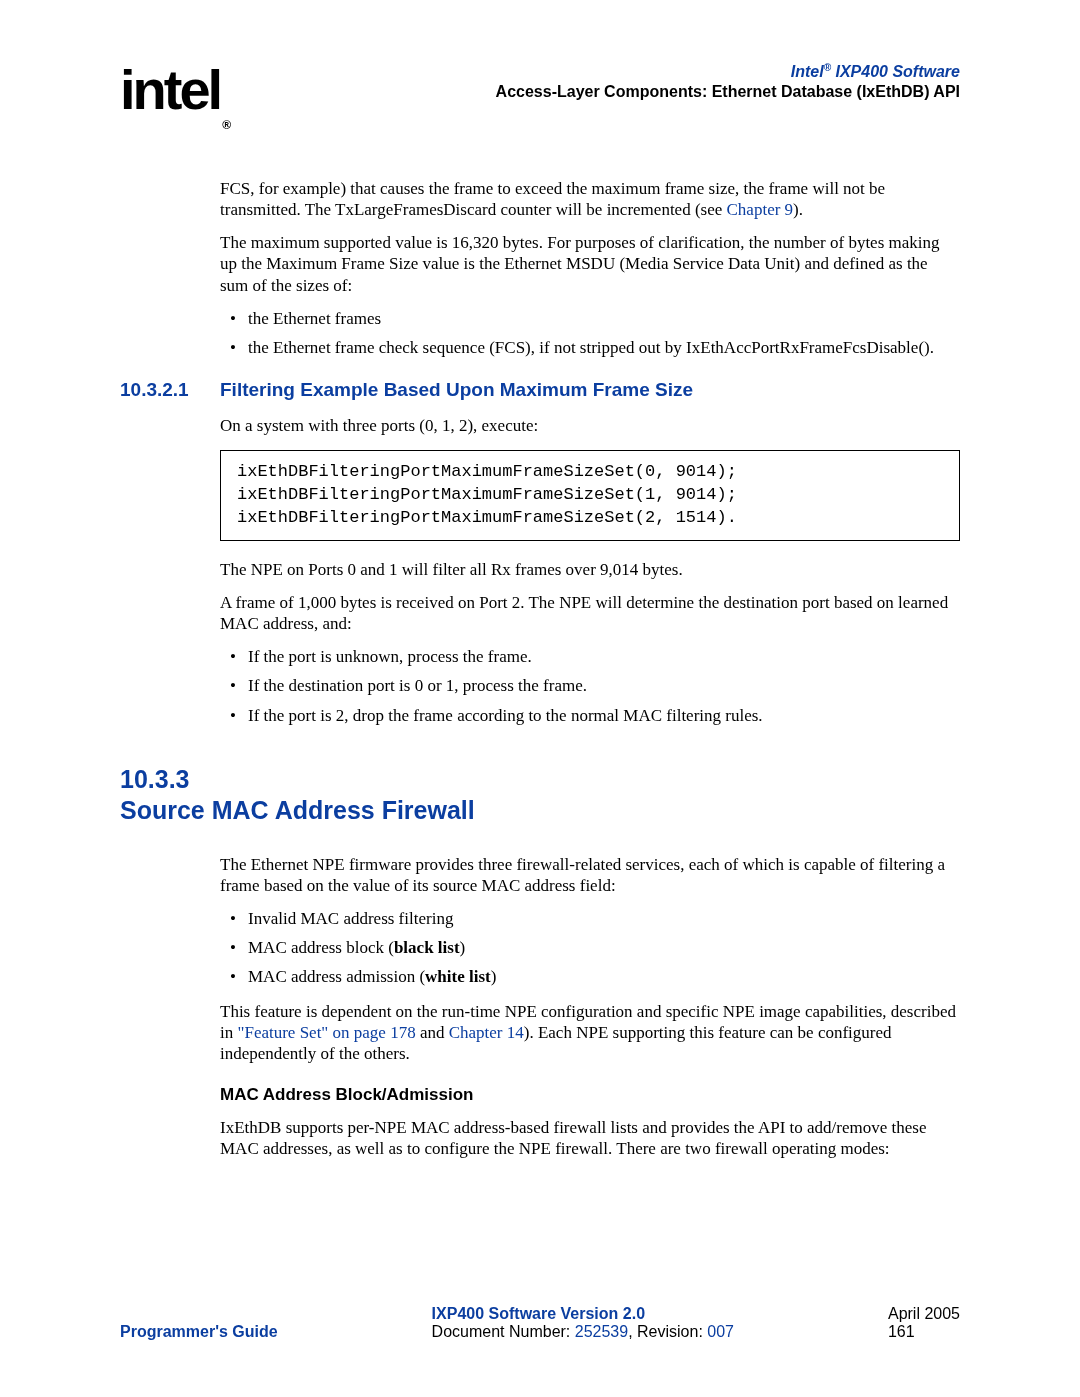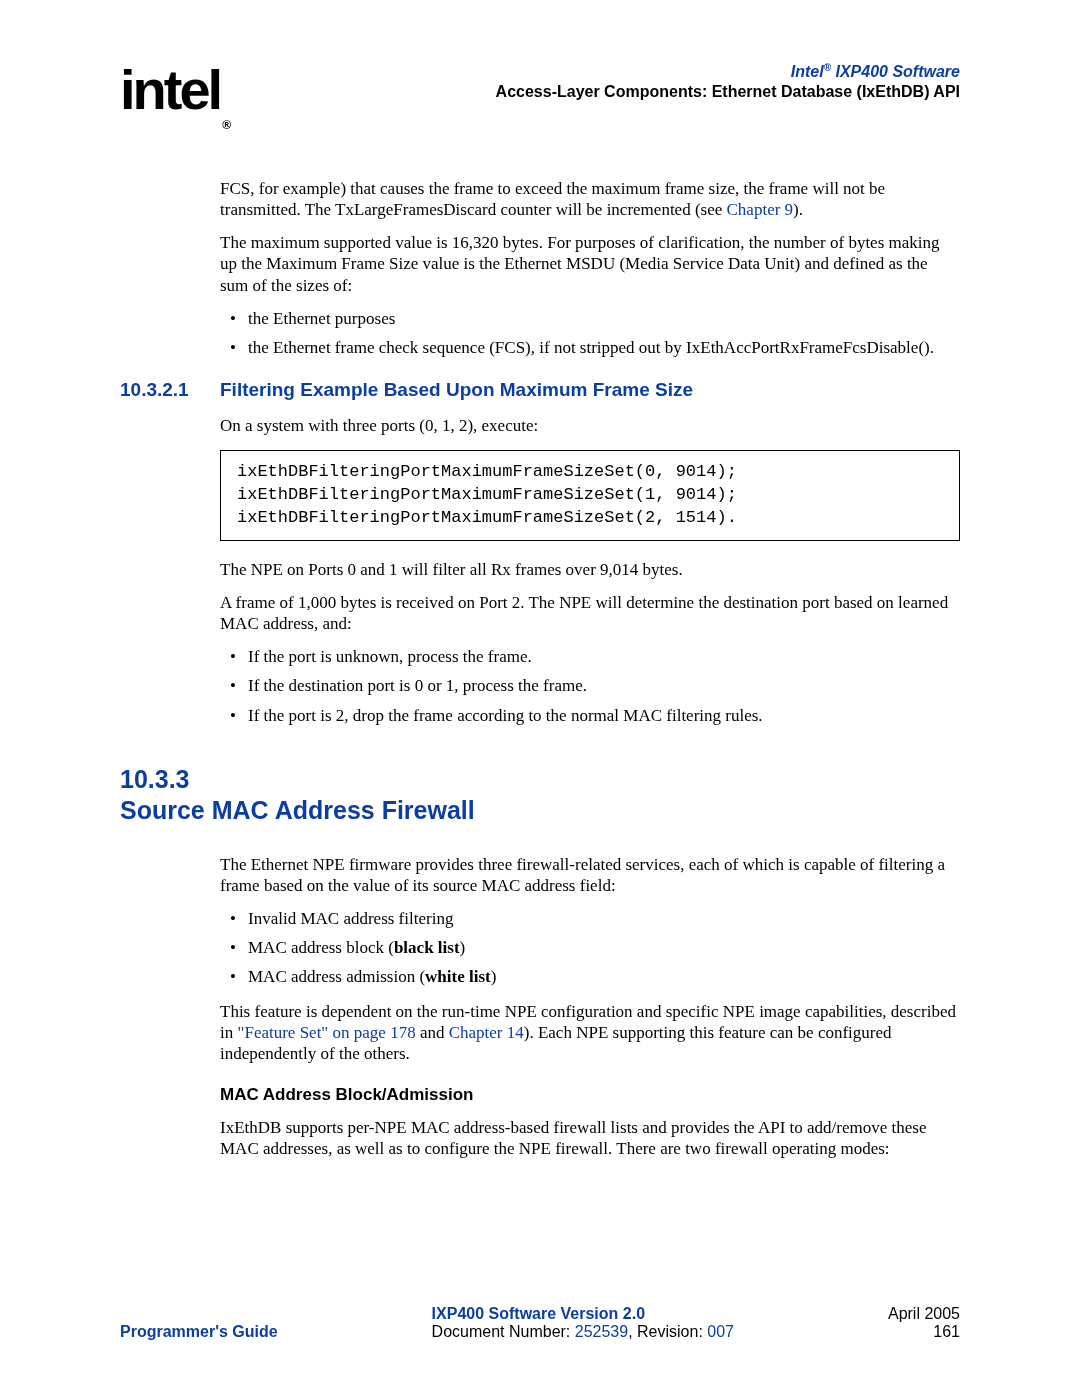--- a/index.html
+++ b/index.html
@@ -126,21 +126,21 @@
     color: #0b3ea0;
     font-weight: bold;
   }
   .footer-center {
   }
   .footer-center .fc-top {
     color: #0b3ea0;
     font-weight: bold;
   }
   .footer-center .fc-bot { color: #000; }
-  .footer-right { text-align: right; }
+  .footer-right { }
 </style>
 </head>
 <body>
 
 <div class="page">
   <div class="header">
     <div class="logo">
       <span>intel</span><span class="reg">®</span>
     </div>
     <div class="header-right">
@@ -152,21 +152,21 @@
   </div>
 
   <div class="content">
     <p class="para">
       <span>FCS, for example) that causes the frame to exceed the maximum frame size, the frame will not be transmitted. The TxLargeFramesDiscard counter will be incremented (see </span><span class="link">Chapter 9</span><span>).</span>
     </p>
 
     <p class="para">The maximum supported value is 16,320 bytes. For purposes of clarification, the number of bytes making up the Maximum Frame Size value is the Ethernet MSDU (Media Service Data Unit) and defined as the sum of the sizes of:</p>
 
     <ul class="bullets">
-      <li>the Ethernet purposes</li>
+      <li>the Ethernet frames</li>
       <li>the Ethernet frame check sequence (FCS), if not stripped out by IxEthAccPortRxFrameFcsDisable().</li>
     </ul>
 
     <div class="h3row">
       <span class="secnum">10.3.2.1</span>
       <span>Filtering Example Based Upon Maximum Frame Size</span>
     </div>
 
     <p class="para">On a system with three ports (0, 1, 2), execute:</p>
 

